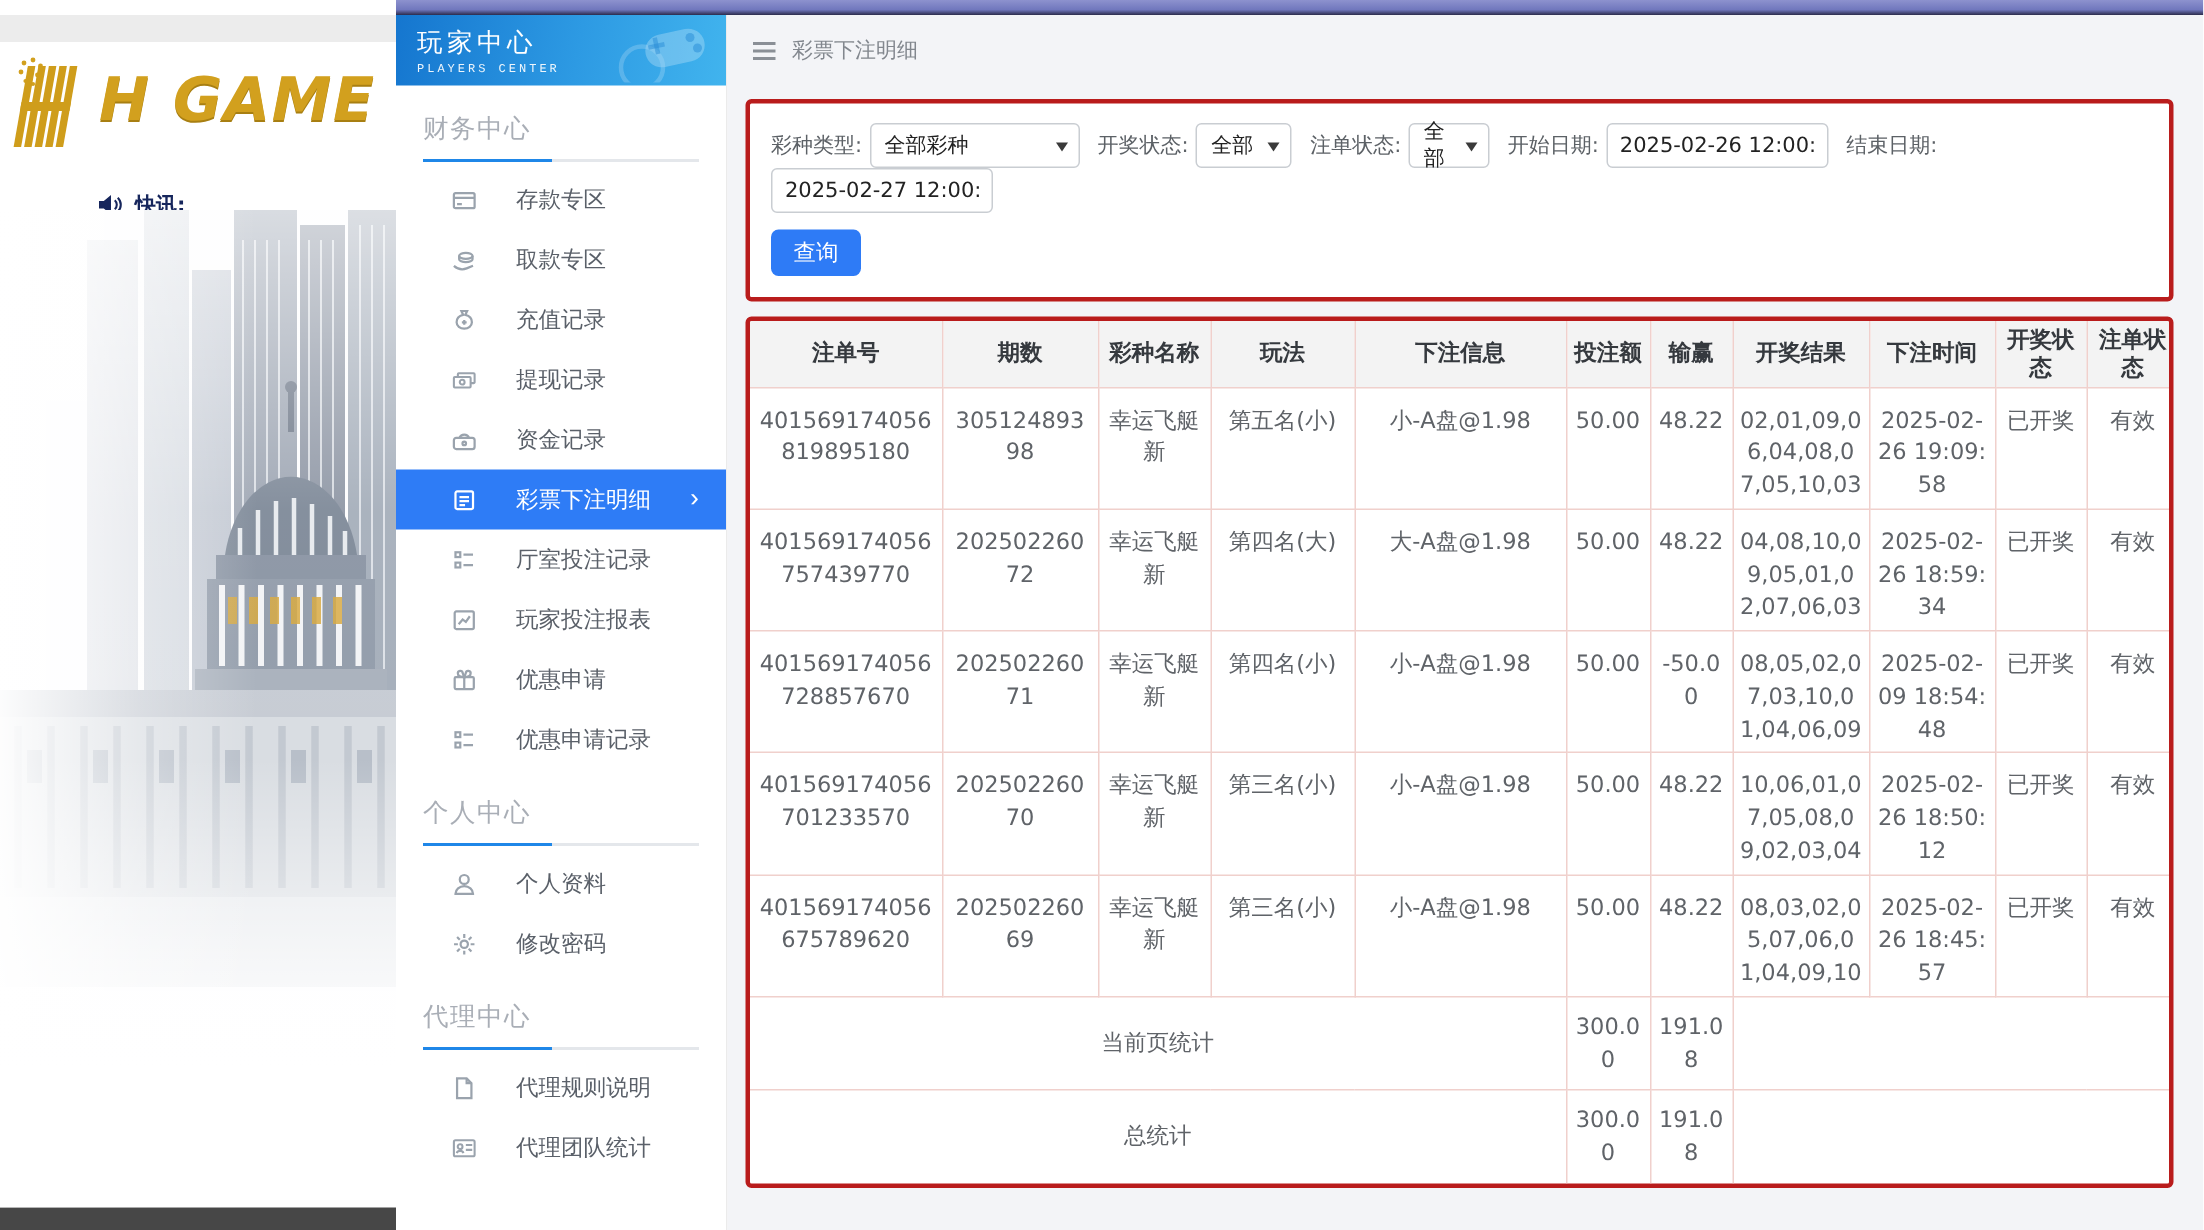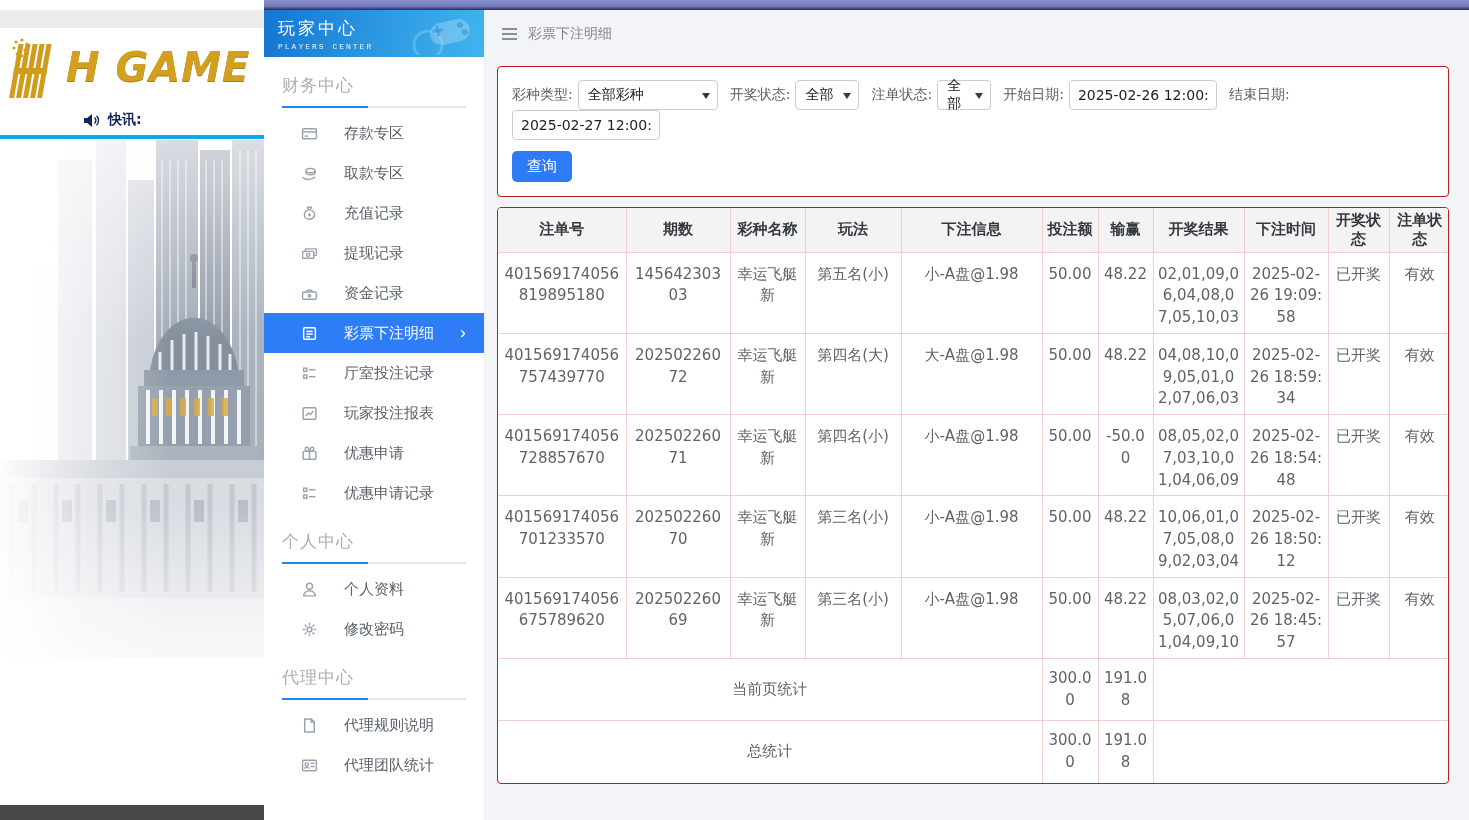--- a/index.html
+++ b/index.html
@@ -6,21 +6,21 @@
   html,body { width:1469px; height:820px; overflow:hidden; }
   body { font-family:"DejaVu Sans","Liberation Sans",sans-serif; background:#fff; }
   .screen { position:relative; width:1469px; height:820px; overflow:hidden; background:#fff; }
 
   
   .left-page { position:absolute; left:0; top:0; width:264px; height:820px; background:#fff; overflow:hidden; }
   .lp-graybar { position:absolute; left:0; top:10px; width:264px; height:18px; background:#ececec; }
   .lp-logo-area { position:absolute; left:0; top:28px; width:264px; height:77px; background:#fff; overflow:hidden; display:flex; align-items:center; }
   .logo-svg { margin-left:6px; flex:0 0 auto; }
   .logo-text { font-size:40px; font-weight:bold; font-style:italic; color:#d2a01e; letter-spacing:1px; white-space:nowrap; text-shadow:0 1px 0 #a87f12; margin-left:2px;text-align:right; }
-  .lp-newsbar { position:absolute; left:0; top:105px; width:264px; height:34px; background:#fff; border-bottom:4px solid #0ea5e9; display:flex; align-items:center; padding-left:83px; gap:8px; }
+  .lp-newsbar { position:absolute; left:0; top:120px; width:264px; height:34px; background:#fff; border-bottom:1px solid #0ea5e9; display:flex; align-items:center; padding-left:65px; gap:8px; }
   .news-label { color:#16265c; font-weight:bold; font-size:14px; }
   .lp-photo { position:absolute; left:0; top:140px; width:264px; height:665px; overflow:hidden; }
   .lp-photo::after { content:""; position:absolute; inset:0; background:linear-gradient(to bottom, rgba(255,255,255,.6) 0%, rgba(255,255,255,.05) 30%, rgba(255,255,255,0) 55%, #ffffff 86%); }
   .lp-photo::before { content:""; position:absolute; inset:0; z-index:2; background:linear-gradient(to right, rgba(255,255,255,.95) 0%, rgba(255,255,255,.35) 35%, rgba(255,255,255,0) 65%); }
   .lp-footer { position:absolute; left:0; top:805px; width:264px; height:15px; background:#474747; }
 
   
   .topstrip { position:absolute; left:264px; top:0; width:1205px; height:10px; background:linear-gradient(#8d92ce 0%, #7077bd 65%, #2b2b4c 100%); }
 
   
@@ -39,21 +39,21 @@
   .sb-chevron { position:absolute; right:16px; font-size:17px; line-height:1; color:#fff; }
 
   
   .main { position:absolute; left:485px; top:10px; width:984px; height:810px; background:#f3f4f7; }
   .topbar { height:47px; display:flex; align-items:center; padding-left:17px; gap:11px; }
   .hamburger { position:relative; width:15px; height:12px; }
   .hamburger i, .hamburger::before, .hamburger::after { content:""; position:absolute; left:0; width:15px; height:2px; background:#8a8f96; }
   .hamburger::before { top:0; } .hamburger i { top:5px; } .hamburger::after { top:10px; }
   .topbar-title { font-size:14px; color:#82878e; }
 
-  .card { background:#fff; border:1px solid #b91c1c; border-radius:4px; }
+  .card { background:#fff; border:3px solid #b91c1c; border-radius:4px; }
   .filter-card { margin:9px 20px 0 12px; padding:13px 14px 14px; }
   .filter-row { display:flex; align-items:center; flex-wrap:wrap; font-size:14px; color:#5c6166; }
   .f-label { margin:0 5px 0 12px; white-space:nowrap; }
   .f-label:first-child { margin-left:0; }
   .sel { display:inline-flex; align-items:center; justify-content:space-between; height:30px; border:1px solid #c9cdd2; border-radius:4px; background:#fff; padding:0 7px 0 9px; color:#222; cursor:pointer; }
   .sel::after { content:""; border:4px solid transparent; border-top:6px solid #3a3a3a; margin:5px 0 0 8px; }
   .sel-lottery { width:140px; } .sel-draw { width:64px; } .sel-order { width:54px; }
   .date-input { height:30px; width:148px; border:1px solid #c9cdd2; border-radius:4px; padding:0 8px; font-size:14px; color:#222; font-family:inherit; }
   .btn-query { margin-top:11px; background:#2e7bf6; color:#fff; border:none; border-radius:5px; height:31px; padding:0 15px; font-size:15px; cursor:pointer; font-family:inherit; }
 
@@ -432,21 +432,21 @@
             <th>输赢</th>
             <th>开奖结果</th>
             <th>下注时间</th>
             <th>开奖状态</th>
             <th>注单状态</th>
           </tr>
         </thead>
         <tbody>
           <tr class="data-row">
             <td>401569174056819895180</td>
-            <td>14564230303</td>
+            <td>30512489398</td>
             <td>幸运飞艇新</td>
             <td>第五名(小)</td>
             <td>小-A盘@1.98</td>
             <td>50.00</td>
             <td>48.22</td>
             <td>02,01,09,06,04,08,07,05,10,03</td>
             <td>2025-02-26 19:09:58</td>
             <td>已开奖</td>
             <td>有效</td>
           </tr>
@@ -465,21 +465,21 @@
           </tr>
           <tr class="data-row">
             <td>401569174056728857670</td>
             <td>20250226071</td>
             <td>幸运飞艇新</td>
             <td>第四名(小)</td>
             <td>小-A盘@1.98</td>
             <td>50.00</td>
             <td>-50.00</td>
             <td>08,05,02,07,03,10,01,04,06,09</td>
-            <td>2025-02-26 18:54:48</td>
+            <td>2025-02-09 18:54:48</td>
             <td>已开奖</td>
             <td>有效</td>
           </tr>
           <tr class="data-row">
             <td>401569174056701233570</td>
             <td>20250226070</td>
             <td>幸运飞艇新</td>
             <td>第三名(小)</td>
             <td>小-A盘@1.98</td>
             <td>50.00</td>

